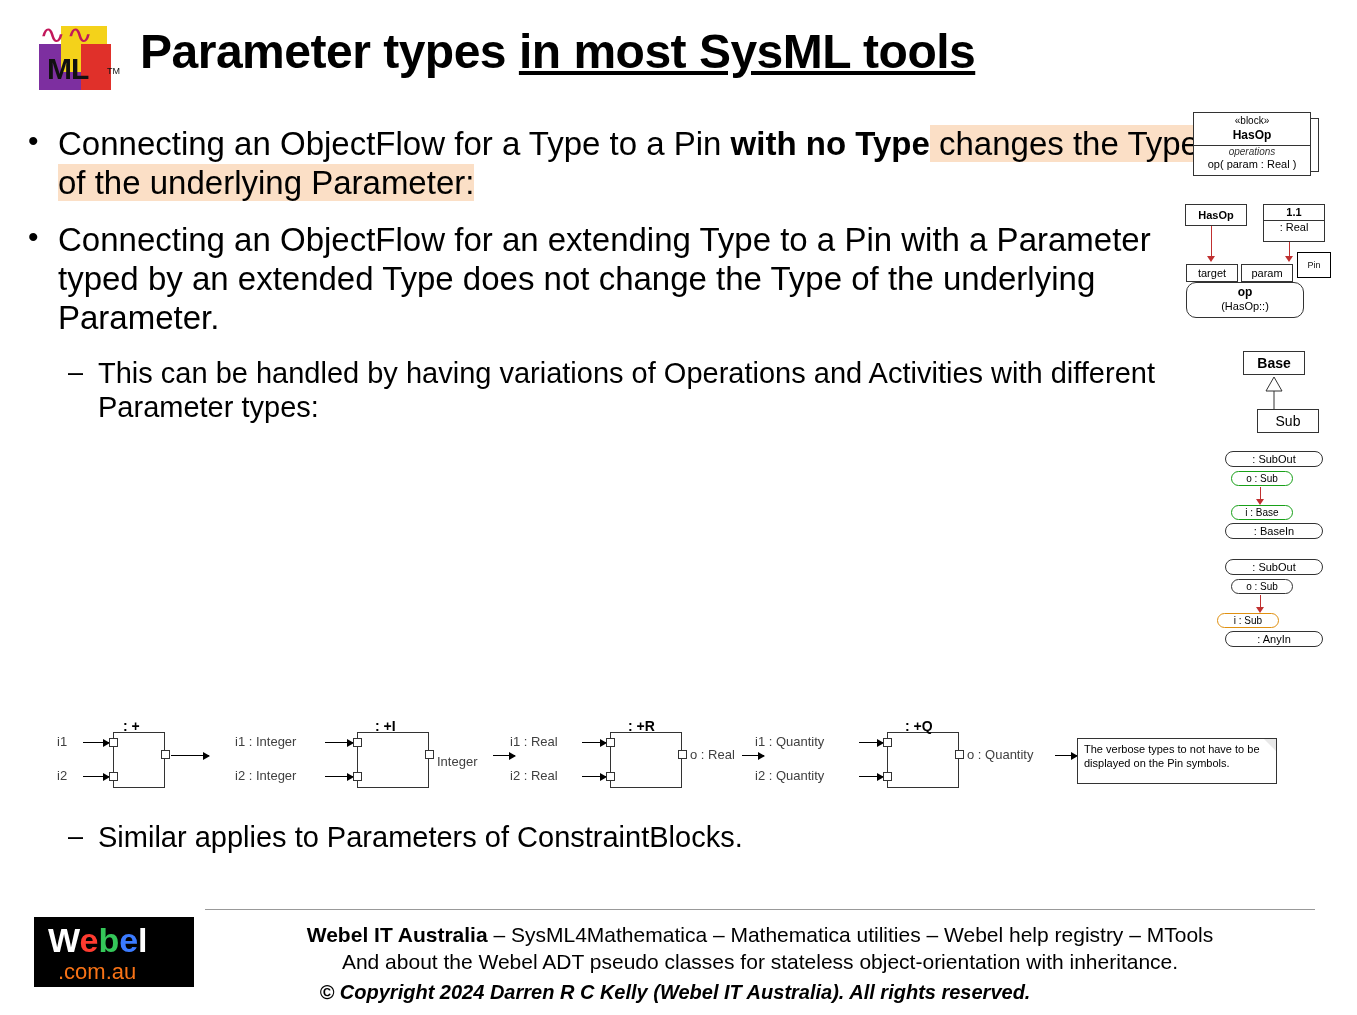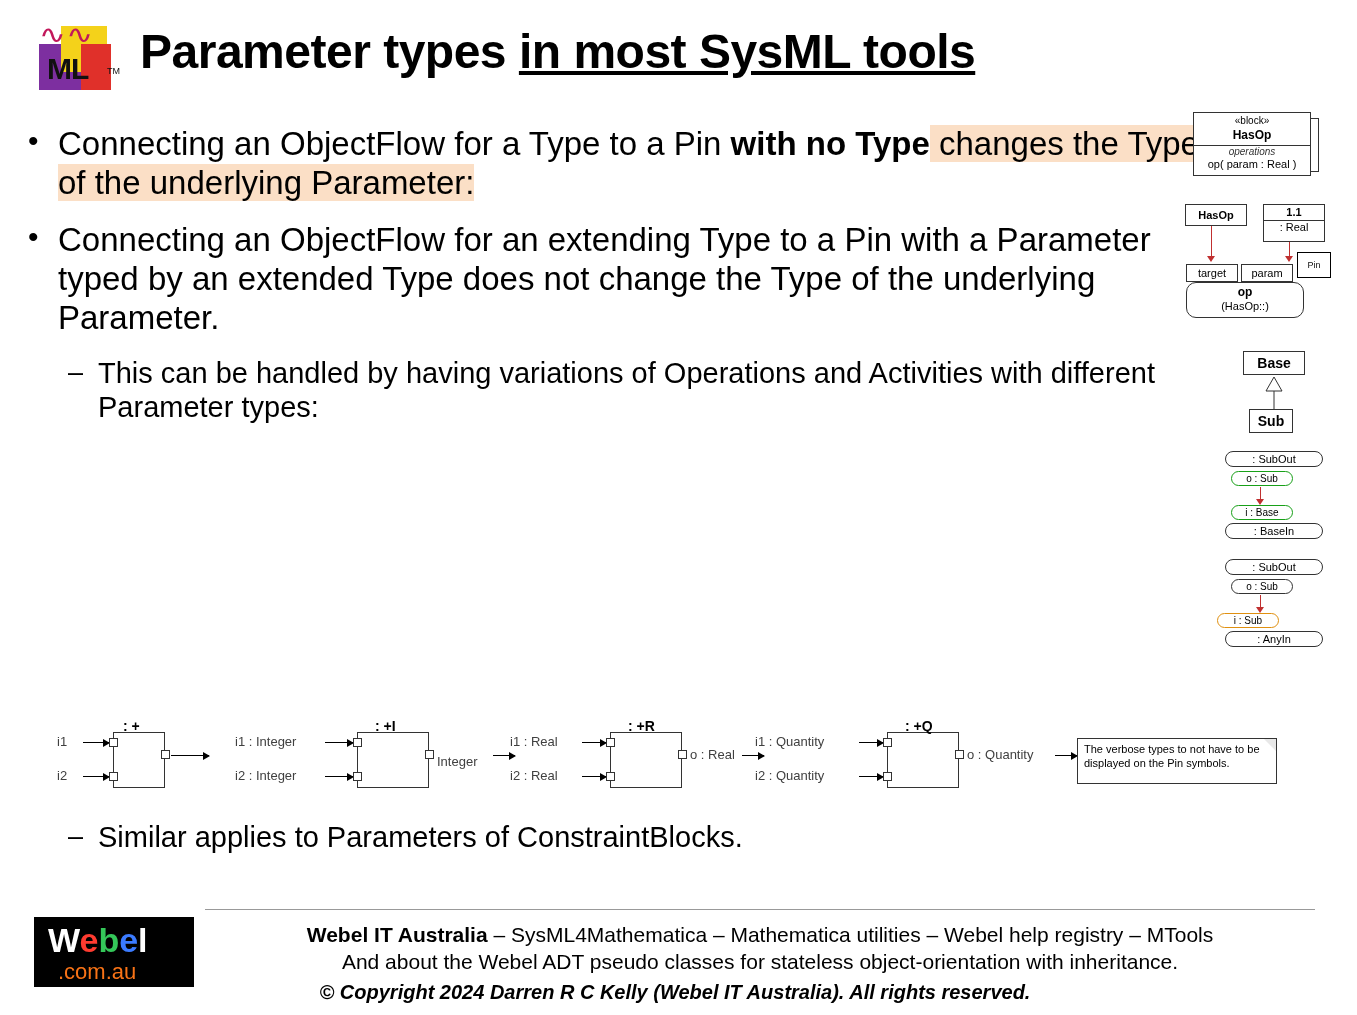--- a/index.html
+++ b/index.html
@@ -381,21 +381,21 @@
       <div style="font-size:11px;">(HasOp::)</div>
     </div>
   </div>
 
   <div class="mini" style="height:86px; margin-top:12px;">
     <div class="box" style="position:absolute; left:58px; top:0; width:62px; height:24px; line-height:22px; font-weight:bold; font-size:14px;">Base</div>
     <svg style="position:absolute; left:74px; top:24px;" width="30" height="34">
       <polygon points="15,2 7,16 23,16" fill="#fff" stroke="#333" stroke-width="1"></polygon>
       <line x1="15" y1="16" x2="15" y2="34" stroke="#333" stroke-width="1"></line>
     </svg>
-    <div class="box" style="position:absolute; left:64px; top:58px; width:44px; height:24px; line-height:22px; font-weight:bold; font-size:14px;">Sub</div>
+    <div class="box" style="position:absolute; left:72px; top:58px; width:62px; height:24px; line-height:22px; font-weight:normal; font-size:14px;">Sub</div>
   </div>
 
   <div class="mini" style="height:86px; margin-top:14px;">
     <div class="rbox" style="position:absolute; left:40px; top:0; width:98px;">: SubOut</div>
     <div class="rbox green" style="position:absolute; left:46px; top:20px; width:62px; font-size:10px;">o : Sub</div>
     <div class="vline" style="left:75px; top:36px; height:14px;"></div>
     <div class="arrow-d" style="left:71px; top:48px;"></div>
     <div class="rbox green" style="position:absolute; left:46px; top:54px; width:62px; font-size:10px;">i : Base</div>
     <div class="rbox" style="position:absolute; left:40px; top:72px; width:98px;">: BaseIn</div>
   </div>

